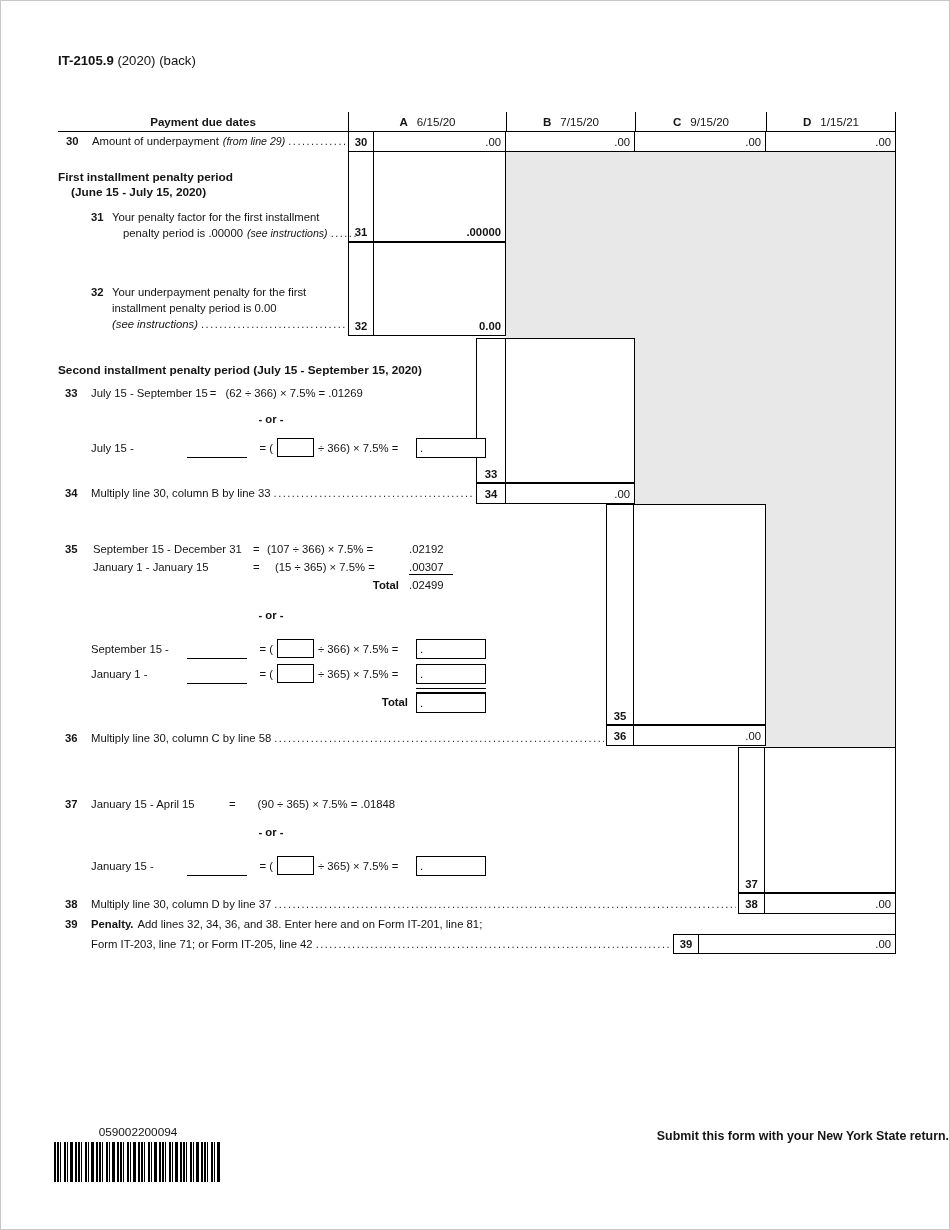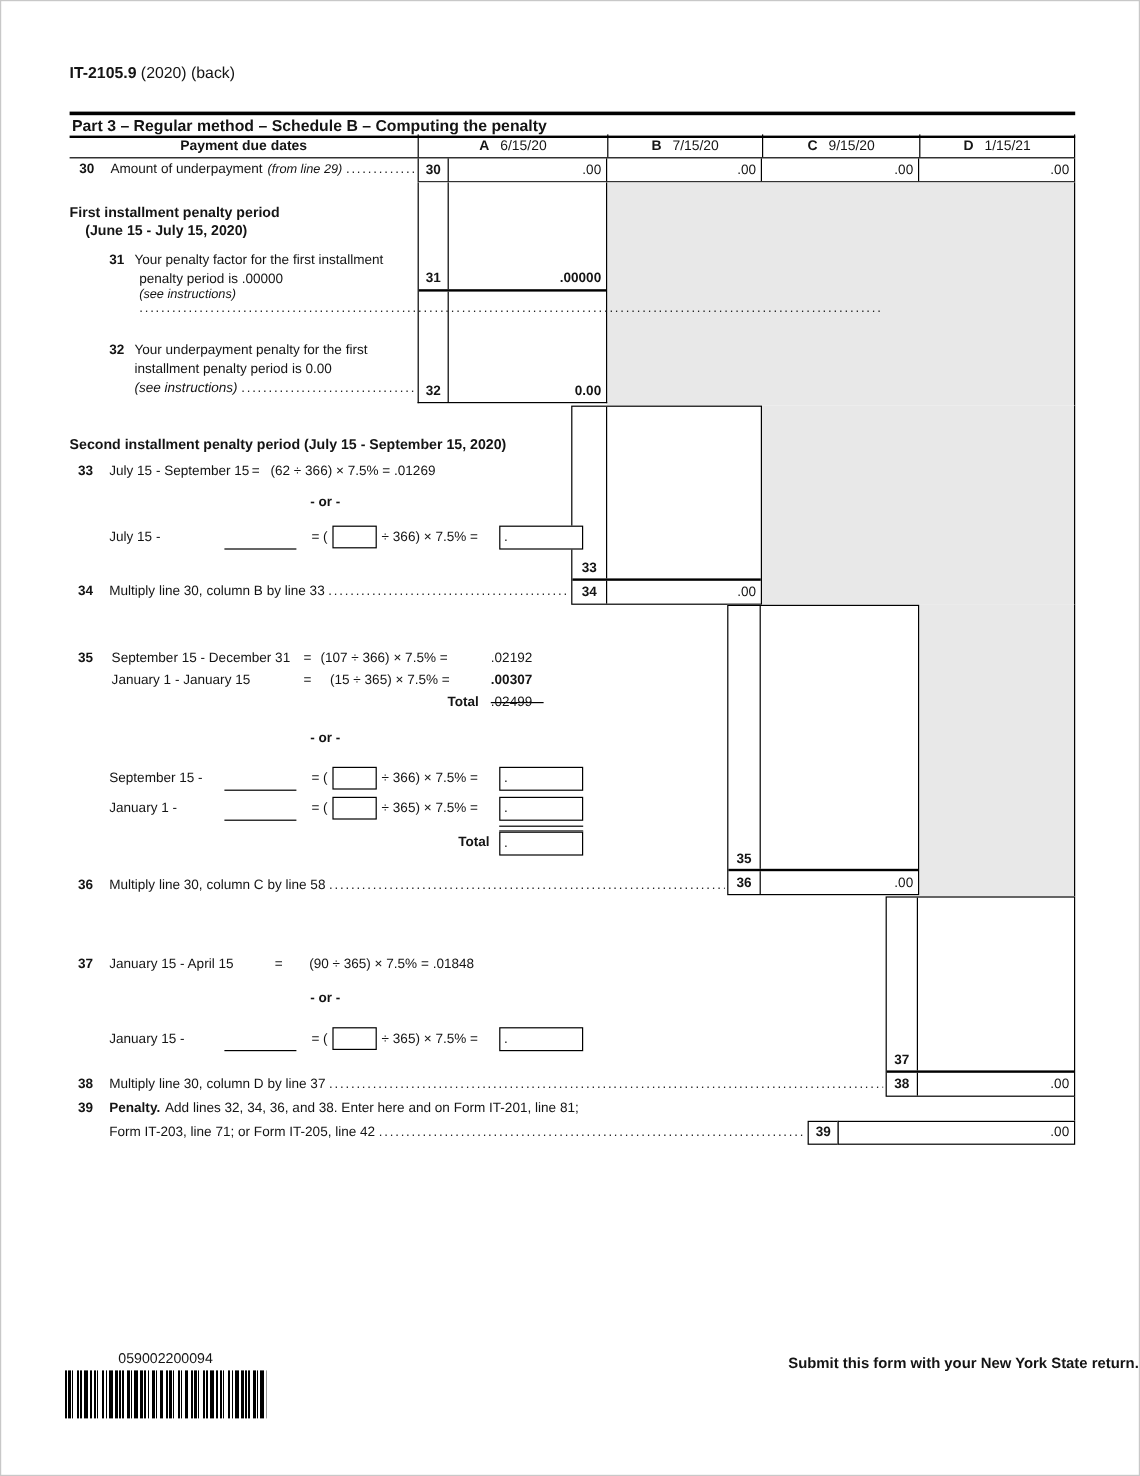--- a/index.html
+++ b/index.html
@@ -46,21 +46,21 @@
   .sentry{flex:1;}
   .sval{flex:1;display:flex;align-items:center;justify-content:flex-end;padding-right:4px;}
   
   .altrow{position:absolute;left:90px;display:grid;grid-template-columns:92px 60px 22px 37px 94px 70px;
           column-gap:4px;align-items:center;height:21px;}
   .blank{height:16px;border-bottom:1.2px solid #000;align-self:end;}
   .sbox{width:37px;height:19px;border:1.2px solid #000;box-sizing:border-box;background:#fff;}
   .rbox{width:70px;height:20px;border:1.2px solid #000;box-sizing:border-box;display:flex;align-items:center;padding-left:3px;background:#fff;}
   .calcrow{position:absolute;left:64px;display:grid;grid-template-columns:26px 158px 12px 140px 48px;
            column-gap:2px;align-items:baseline;}
-  .sumline{display:inline-block;width:44px;border-bottom:1.3px solid #000;padding-bottom:12px;font-weight:bold;}
+  .sumline{display:inline-block;width:44px;border-bottom:1.3px solid #000;padding-bottom:1px;}
   .dblrule{position:absolute;left:415px;top:687px;width:70px;height:5px;border-top:1.5px solid #000;border-bottom:1.5px solid #000;box-sizing:border-box;}
   .ortxt{position:absolute;left:238px;width:64px;text-align:center;font-weight:bold;}
   .conn{position:absolute;left:894px;top:913px;width:1px;height:20px;border-left:1px solid #000;}
   .r39n{position:absolute;left:672px;top:933px;width:26px;height:20px;border:1px solid #000;box-sizing:border-box;
         display:flex;align-items:center;justify-content:center;font-weight:bold;background:#fff;}
   .r39v{position:absolute;left:697px;top:933px;width:198px;height:20px;border:1px solid #000;box-sizing:border-box;
         display:flex;align-items:center;justify-content:flex-end;padding-right:4px;background:#fff;}
   .heading{font-weight:bold;font-size:11.8px;}
   .numcol{display:inline-block;width:26px;font-weight:bold;flex:0 0 auto;}
   .barcode{position:absolute;left:53px;top:1141px;width:168px;height:40px;
@@ -69,21 +69,20 @@
 </head>
 <body>
 
 <div id="page">
 
   <div class="abs" style="left:57px;top:52px;font-size:13.2px;">
     <span class="b">IT-2105.9</span>
     <span>(2020) (back)</span>
   </div>
 
-  <div class="abs p3bar">Part 3 – Regular method – Schedule B – Computing the penalty</div>
 
   <div class="abs hdr">
     <div class="hc-label">Payment due dates</div>
     <div class="hc" style="width:158px;">
       <span class="b">A</span>
       <span>6/15/20</span>
     </div>
     <div class="hc" style="width:129px;">
       <span class="b">B</span>
       <span>7/15/20</span>
@@ -166,21 +165,21 @@
   <div class="r39n">39</div>
   <div class="r39v">.00</div>
 
   <div class="abs heading" style="left:57px;top:169px;">First installment penalty period</div>
   <div class="abs heading" style="left:70px;top:184px;">(June 15 - July 15, 2020)</div>
 
   <div class="abs row" style="left:90px;top:210px;">
     <span class="b" style="width:21px;flex:0 0 auto;">31</span>
     <span class="nw">Your penalty factor for the first installment</span>
   </div>
-  <div class="abs row" style="left:111px;top:226px;width:234px;flex-direction:column;">
+  <div class="abs row" style="left:122px;top:226px;width:234px;">
     <span class="nw">penalty period is .00000</span>
     <span class="i nw" style="font-size:10.6px;margin:0 3px 0 4px;">(see instructions)</span>
     <span class="leader">........................................................................................................................................</span>
   </div>
 
   <div class="abs row" style="left:90px;top:285px;">
     <span class="b" style="width:21px;flex:0 0 auto;">32</span>
     <span class="nw">Your underpayment penalty for the first</span>
   </div>
   <div class="abs" style="left:111px;top:301px;">installment penalty period is 0.00</div>

